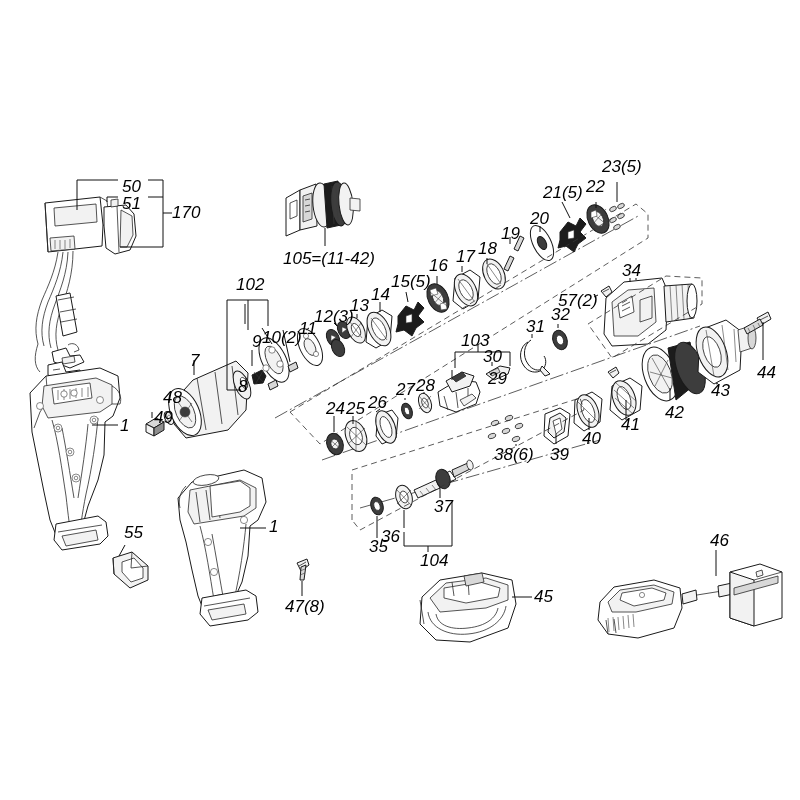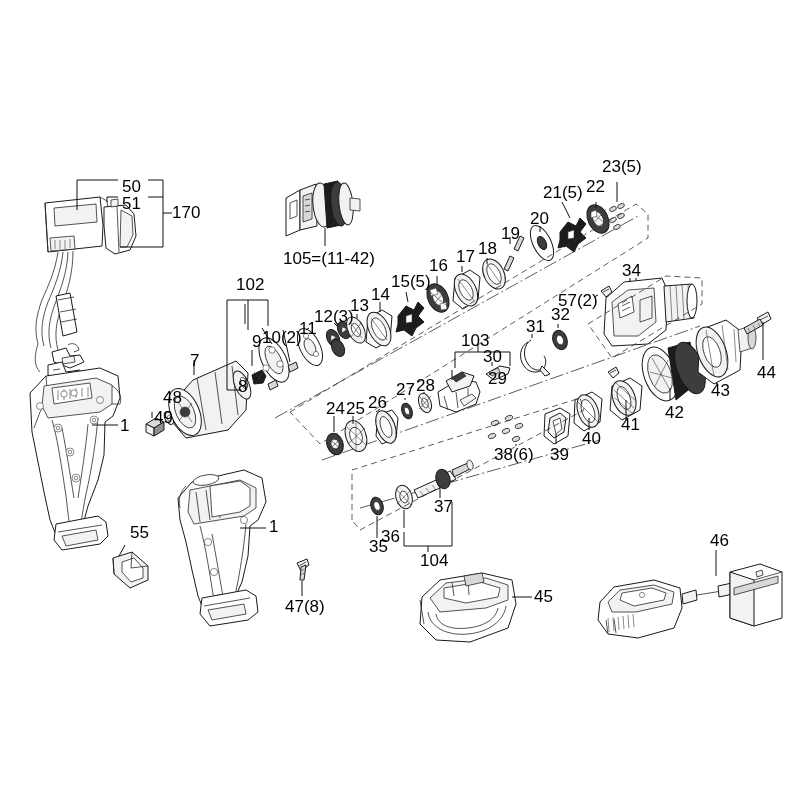--- a/index.html
+++ b/index.html
@@ -17,21 +17,21 @@
   .brk{stroke:#111;stroke-width:1;fill:none;}
   .dash-box{stroke:#333;stroke-width:0.8;fill:none;stroke-dasharray:6 4;}
   .fill-w{fill:#ffffff;}
   .fill-l{fill:#f2f2f2;}
   .fill-m{fill:#d8d8d8;}
   .fill-d{fill:#8e8e8e;}
   .fill-k{fill:#1c1c1c;}
   .fill-dk{fill:#3d3d3d;}
   .lbl{position:absolute;color:#000;font-size:17px;
        font-family:"Liberation Sans", sans-serif;
-       white-space:nowrap;line-height:1;letter-spacing:0px;}
+       white-space:nowrap;line-height:1;letter-spacing:0px;font-style:italic;}
 </style>
 </head>
 <body>
 
 <div id="stage">
 
 <svg class="diagram" viewBox="0 0 800 800" xmlns="http://www.w3.org/2000/svg">
 
   <g>
 
@@ -587,18 +587,18 @@
 <div class="lbl" style="left:434px;top:498px;">37</div>
 <div class="lbl" style="left:420px;top:552px;">104</div>
 <div class="lbl" style="left:494px;top:446px;">38(6)</div>
 <div class="lbl" style="left:550px;top:446px;">39</div>
 <div class="lbl" style="left:582px;top:430px;">40</div>
 <div class="lbl" style="left:621px;top:416px;">41</div>
 <div class="lbl" style="left:665px;top:404px;">42</div>
 <div class="lbl" style="left:711px;top:382px;">43</div>
 <div class="lbl" style="left:757px;top:364px;">44</div>
 
-<div class="lbl" style="left:130px;top:524px;">55</div>
+<div class="lbl" style="left:124px;top:524px;">55</div>
 <div class="lbl" style="left:285px;top:598px;">47(8)</div>
 <div class="lbl" style="left:534px;top:588px;">45</div>
 <div class="lbl" style="left:710px;top:532px;">46</div>
 
 </div>
 
 </body></html>

